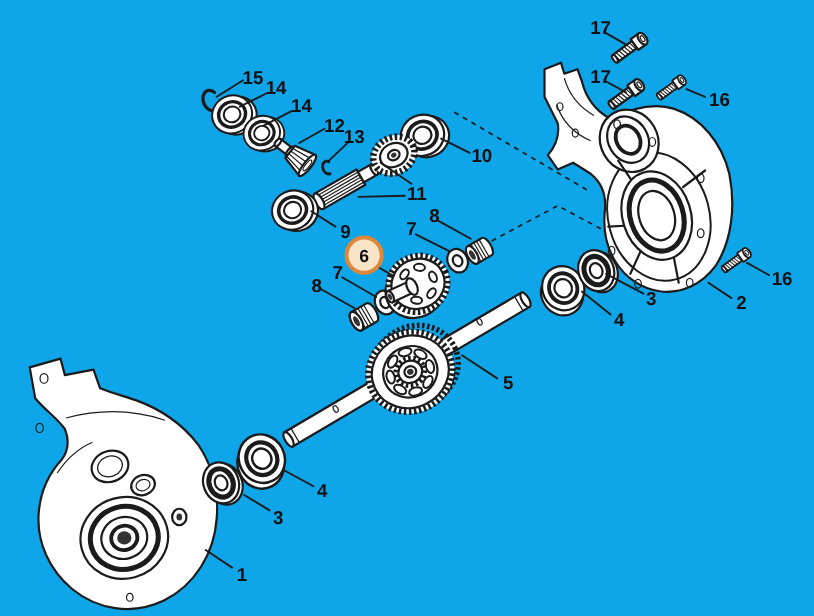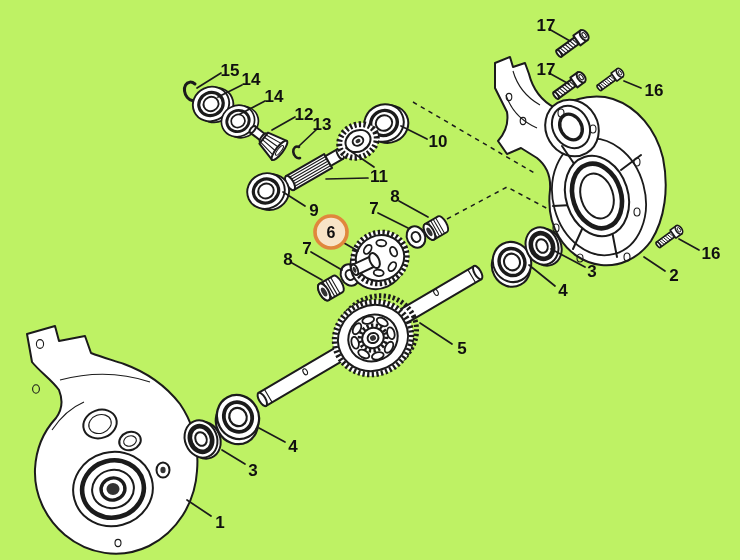--- a/index.html
+++ b/index.html
@@ -1,16 +1,16 @@
 <!DOCTYPE html>
 <html><head>
 <meta charset="utf-8">
 <style>
   html,body{margin:0;padding:0;background:#fff;}
-  .stage{position:relative;width:740px;height:560px;background:#bef264;overflow:hidden;
+  .stage{position:relative;width:740px;height:560px;background:#0ea5e9;overflow:hidden;
          font-family:"Liberation Sans",sans-serif;}
   svg{display:block}
   .fw{fill:#ffffff;stroke:#1b1b1b;stroke-width:2;stroke-linejoin:round;}
   .ln{fill:none;stroke:#1b1b1b;stroke-width:2;stroke-linecap:round;stroke-linejoin:round;}
   .thin{fill:none;stroke:#1b1b1b;stroke-width:1.1;}
   .band{fill:none;stroke:#1b1b1b;stroke-width:3.4;}
   .band2{fill:none;stroke:#1b1b1b;stroke-width:4.6;}
   .dark{fill:#333333;stroke:none;}
   .leader{fill:none;stroke:#1b1b1b;stroke-width:1.7;stroke-linecap:round;}
   .dash{fill:none;stroke:#1b1b1b;stroke-width:1.5;stroke-dasharray:4.5 4.5;}

